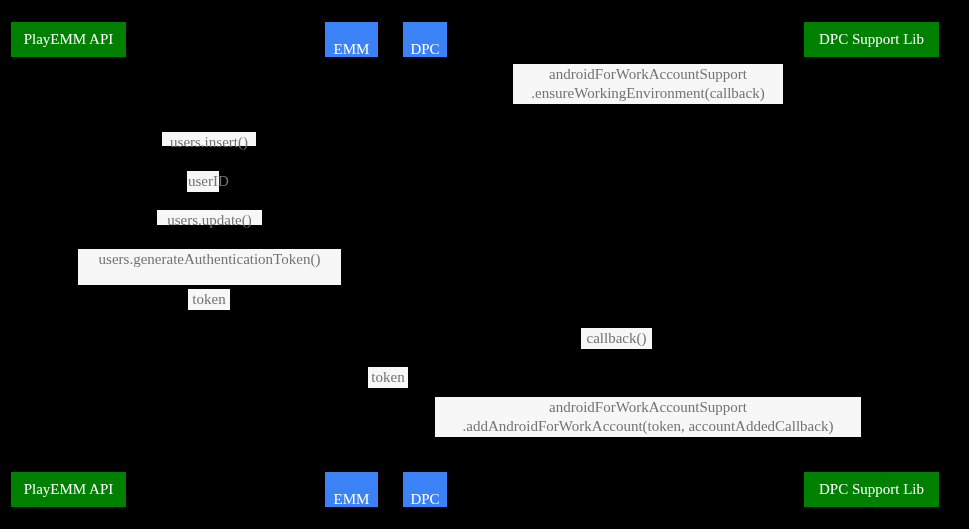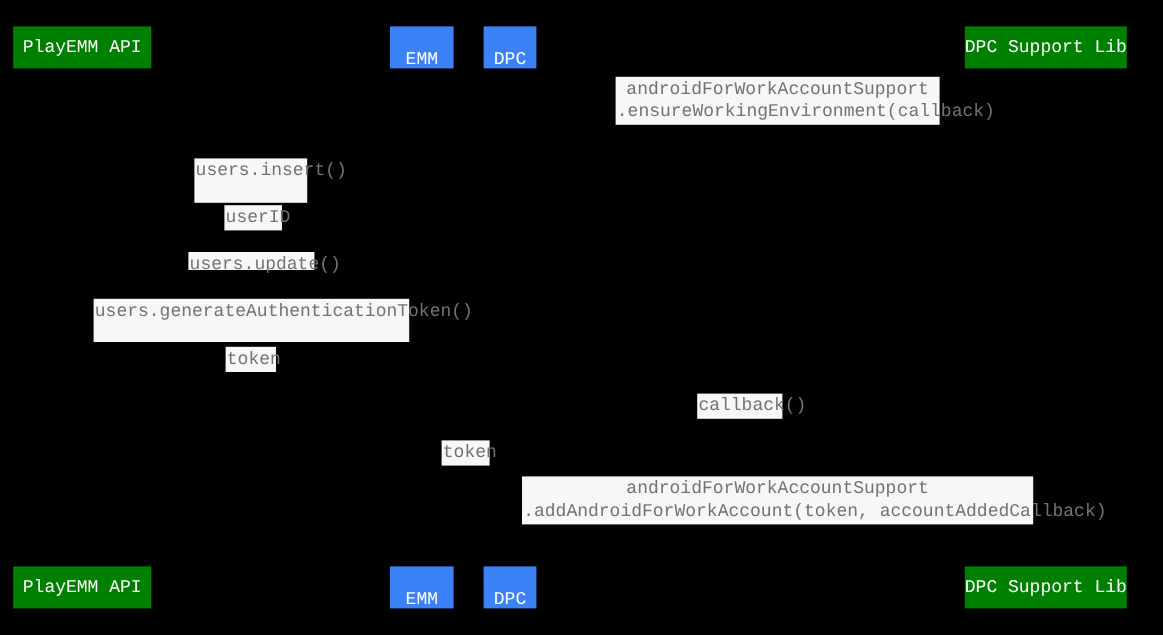--- a/index.html
+++ b/index.html
@@ -5,21 +5,21 @@
   html, body {
     margin: 0;
     padding: 0;
     background: #000000;
   }
   #canvas {
     position: relative;
     width: 969px;
     height: 529px;
     background: #000000;
-    font-family: Liberation Mono, monospace;
+    font-family: Liberation Serif, serif;
     overflow: hidden;
   }
   .actor-box {
     position: absolute;
     display: flex;
     align-items: center;
     justify-content: center;
     color: #ffffff;
     font-size: 15px;
     line-height: 1;
@@ -73,22 +73,22 @@
       <div class="actor-box actor-blue" style="left: 403px; top: 472px; width: 44px; height: 35px;">
         <span>DPC</span>
       </div>
       <div class="actor-box actor-green" style="left: 804px; top: 472px; width: 135px; height: 35px;">
         <span>DPC Support Lib</span>
       </div>
     </div>
   <div id="messages-layer">
       <div class="msg-label two-line" style="left: 513px; top: 64px; width: 270px; height: 40px;">androidForWorkAccountSupport
 .ensureWorkingEnvironment(callback)</div>
-      <div class="msg-label" style="left: 162px; top: 132px; width: 94px; height: 37px;">users.insert()</div>
-      <div class="msg-label" style="left: 187px; top: 171px; width: 48px; height: 21px;">userID</div>
+      <div class="msg-label" style="left: 162px; top: 132px; width: 94px; height: 14px;">users.insert()</div>
+      <div class="msg-label" style="left: 187px; top: 171px; width: 32px; height: 21px;">userID</div>
       <div class="msg-label" style="left: 157px; top: 210px; width: 105px; height: 15px;">users.update()</div>
       <div class="msg-label" style="left: 78px; top: 249px; width: 263px; height: 36px;">users.generateAuthenticationToken()</div>
       <div class="msg-label" style="left: 188px; top: 289px; width: 42px; height: 21px;">token</div>
       <div class="msg-label" style="left: 581px; top: 328px; width: 71px; height: 21px;">callback()</div>
       <div class="msg-label" style="left: 368px; top: 367px; width: 40px; height: 21px;">token</div>
       <div class="msg-label two-line" style="left: 435px; top: 397px; width: 426px; height: 40px;">androidForWorkAccountSupport
 .addAndroidForWorkAccount(token, accountAddedCallback)</div>
     </div>
 </div>
 

